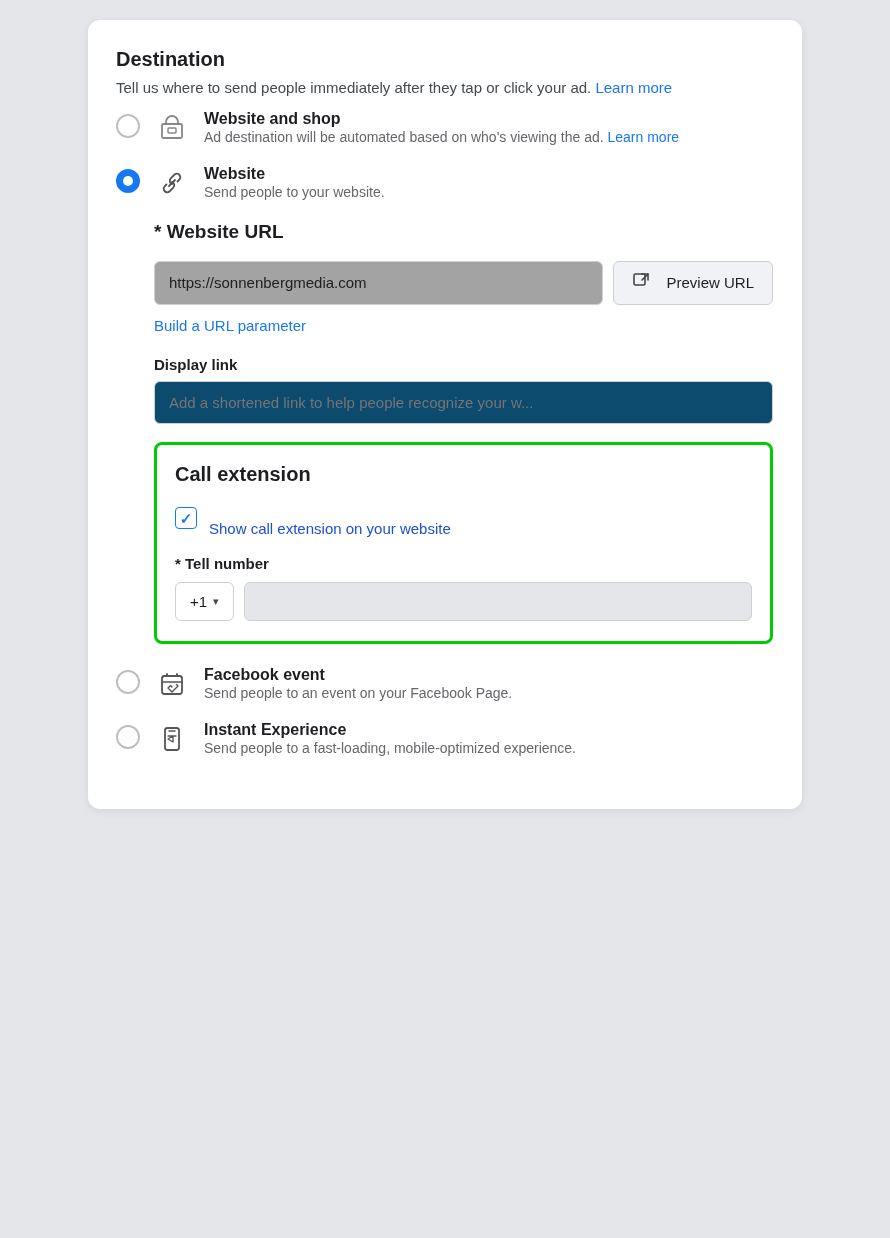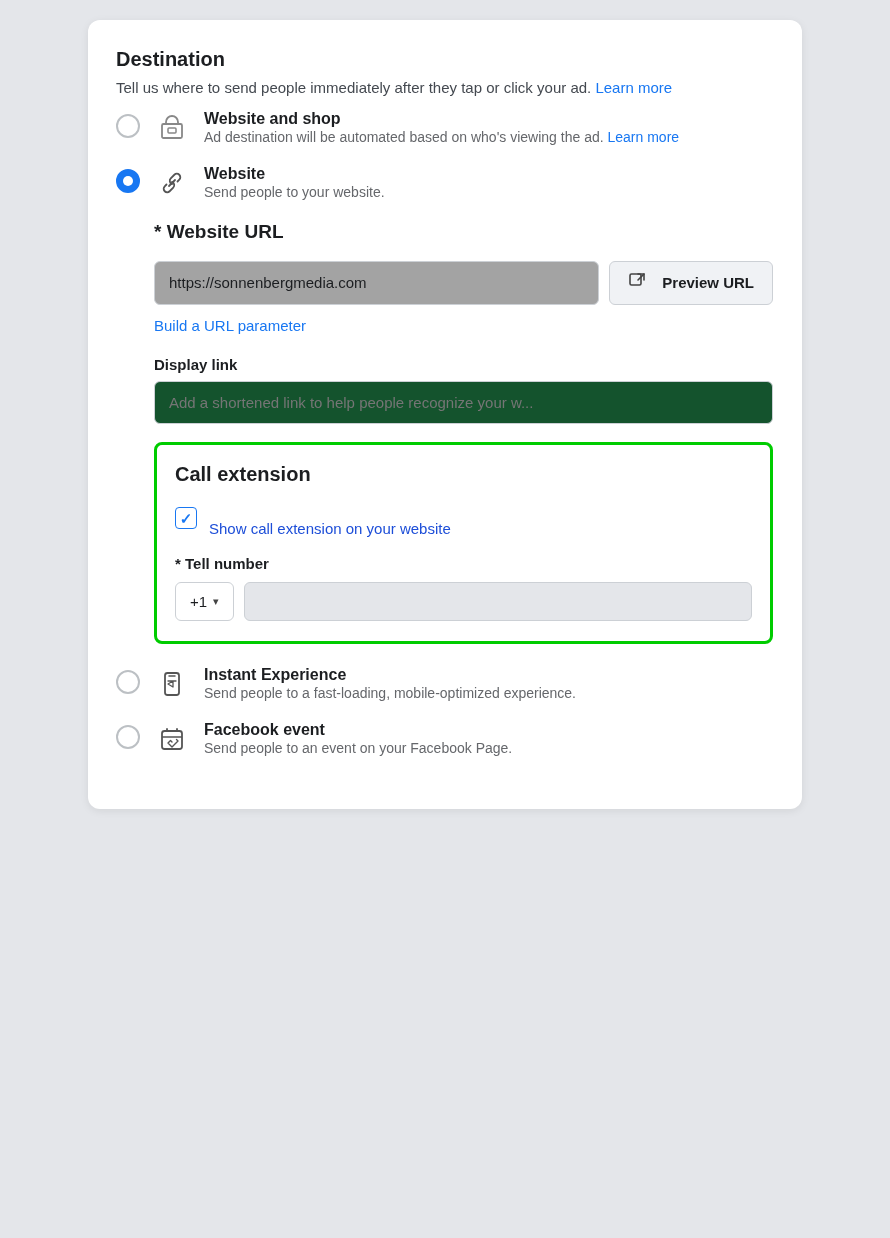--- a/index.html
+++ b/index.html
@@ -117,21 +117,21 @@
     }
     .preview-btn {
       display: flex;
       align-items: center;
       gap: 16px;
       border: 1.5px solid #ccd0d5;
       border-radius: 6px;
       padding: 10px 18px;
       background: #f0f2f5;
       font-size: 15px;
-      font-weight: 700;
+      font-weight: 400;
       color: #1c1e21;
       cursor: pointer;
       white-space: nowrap;
     }
     .build-url-link {
       color: #1877f2;
       font-size: 15px;
       font-weight: 400;
       text-decoration: none;
       display: inline-block;
@@ -145,21 +145,21 @@
       margin-bottom: 8px;
     }
     .display-link-input {
       width: 100%;
       border: 1.5px solid #ccd0d5;
       border-radius: 6px;
       padding: 12px 14px;
       font-size: 15px;
       color: #adb5bd;
       outline: none;
-      background: #14532d;
+      background: #0c4a6e;
       margin-bottom: 18px;
     }
     
     .call-extension-box {
       border: 3px solid #00cc00;
       border-radius: 8px;
       padding: 18px 18px 20px 18px;
       margin-bottom: 22px;
       background: #fff;
     }
@@ -312,40 +312,40 @@
         <input class="phone-input" type="tel" placeholder="" style="">
       </div>
     </div>
   </div>
 
   <div class="option-row">
     <div class="radio-btn"></div>
     <div class="option-icon">
 
       <svg width="28" height="28" viewBox="0 0 28 28" fill="none" xmlns="http://www.w3.org/2000/svg">
-        <rect x="7" y="3" width="14" height="22" rx="2.5" stroke="#555" stroke-width="1.8" fill="none"></rect>
-        <path d="M11 6h6" stroke="#555" stroke-width="1.5" stroke-linecap="round"></path>
-        <path d="M10 11h8M10 14l5-3v6l-5-3z" stroke="#555" stroke-width="1.3" stroke-linecap="round" stroke-linejoin="round"></path>
-      </svg>
-    </div>
-    <div class="option-text">
-      <div class="opt-label">Instant Experience</div>
-      <div class="opt-sub">Send people to a fast-loading, mobile-optimized experience.</div>
-    </div>
-  </div>
-
-  <div class="option-row">
-    <div class="radio-btn"></div>
-    <div class="option-icon">
-
-      <svg width="28" height="28" viewBox="0 0 28 28" fill="none" xmlns="http://www.w3.org/2000/svg">
         <rect x="4" y="6" width="20" height="18" rx="2.5" stroke="#555" stroke-width="1.8" fill="none"></rect>
         <path d="M4 12h20" stroke="#555" stroke-width="1.5"></path>
         <path d="M9 6V4M19 6V4" stroke="#555" stroke-width="1.8" stroke-linecap="round"></path>
         <path d="M14 17l-1.5-1.5L10 18l4 4 6-6-1.5-1.5" stroke="#555" stroke-width="1.4" stroke-linecap="round" stroke-linejoin="round" fill="none"></path>
       </svg>
     </div>
     <div class="option-text">
       <div class="opt-label">Facebook event</div>
       <div class="opt-sub">Send people to an event on your Facebook Page.</div>
     </div>
   </div>
+
+  <div class="option-row">
+    <div class="radio-btn"></div>
+    <div class="option-icon">
+
+      <svg width="28" height="28" viewBox="0 0 28 28" fill="none" xmlns="http://www.w3.org/2000/svg">
+        <rect x="7" y="3" width="14" height="22" rx="2.5" stroke="#555" stroke-width="1.8" fill="none"></rect>
+        <path d="M11 6h6" stroke="#555" stroke-width="1.5" stroke-linecap="round"></path>
+        <path d="M10 11h8M10 14l5-3v6l-5-3z" stroke="#555" stroke-width="1.3" stroke-linecap="round" stroke-linejoin="round"></path>
+      </svg>
+    </div>
+    <div class="option-text">
+      <div class="opt-label">Instant Experience</div>
+      <div class="opt-sub">Send people to a fast-loading, mobile-optimized experience.</div>
+    </div>
+  </div>
 </div>
 
 </body></html>

